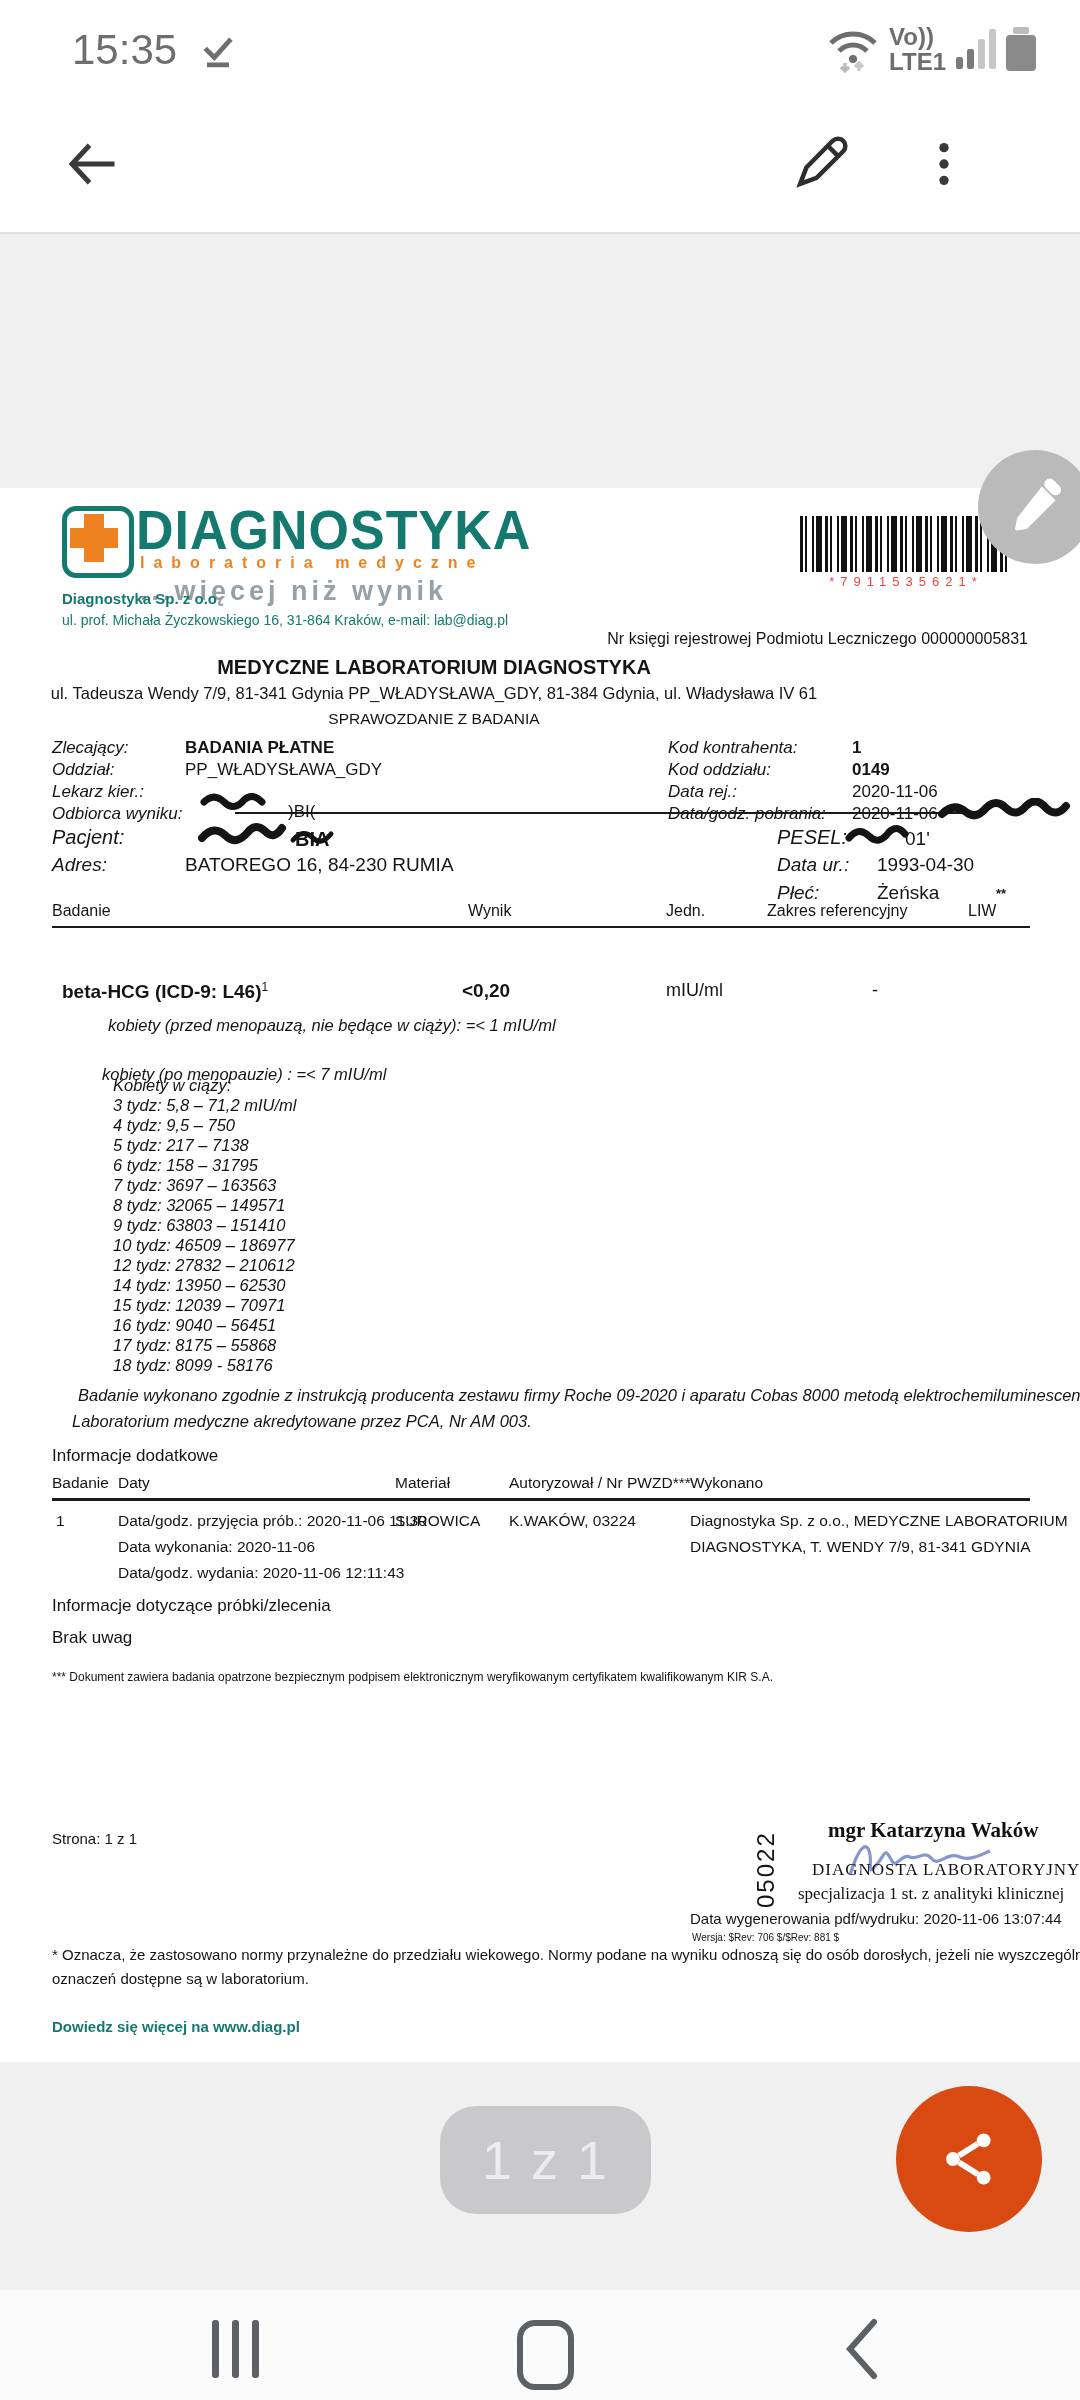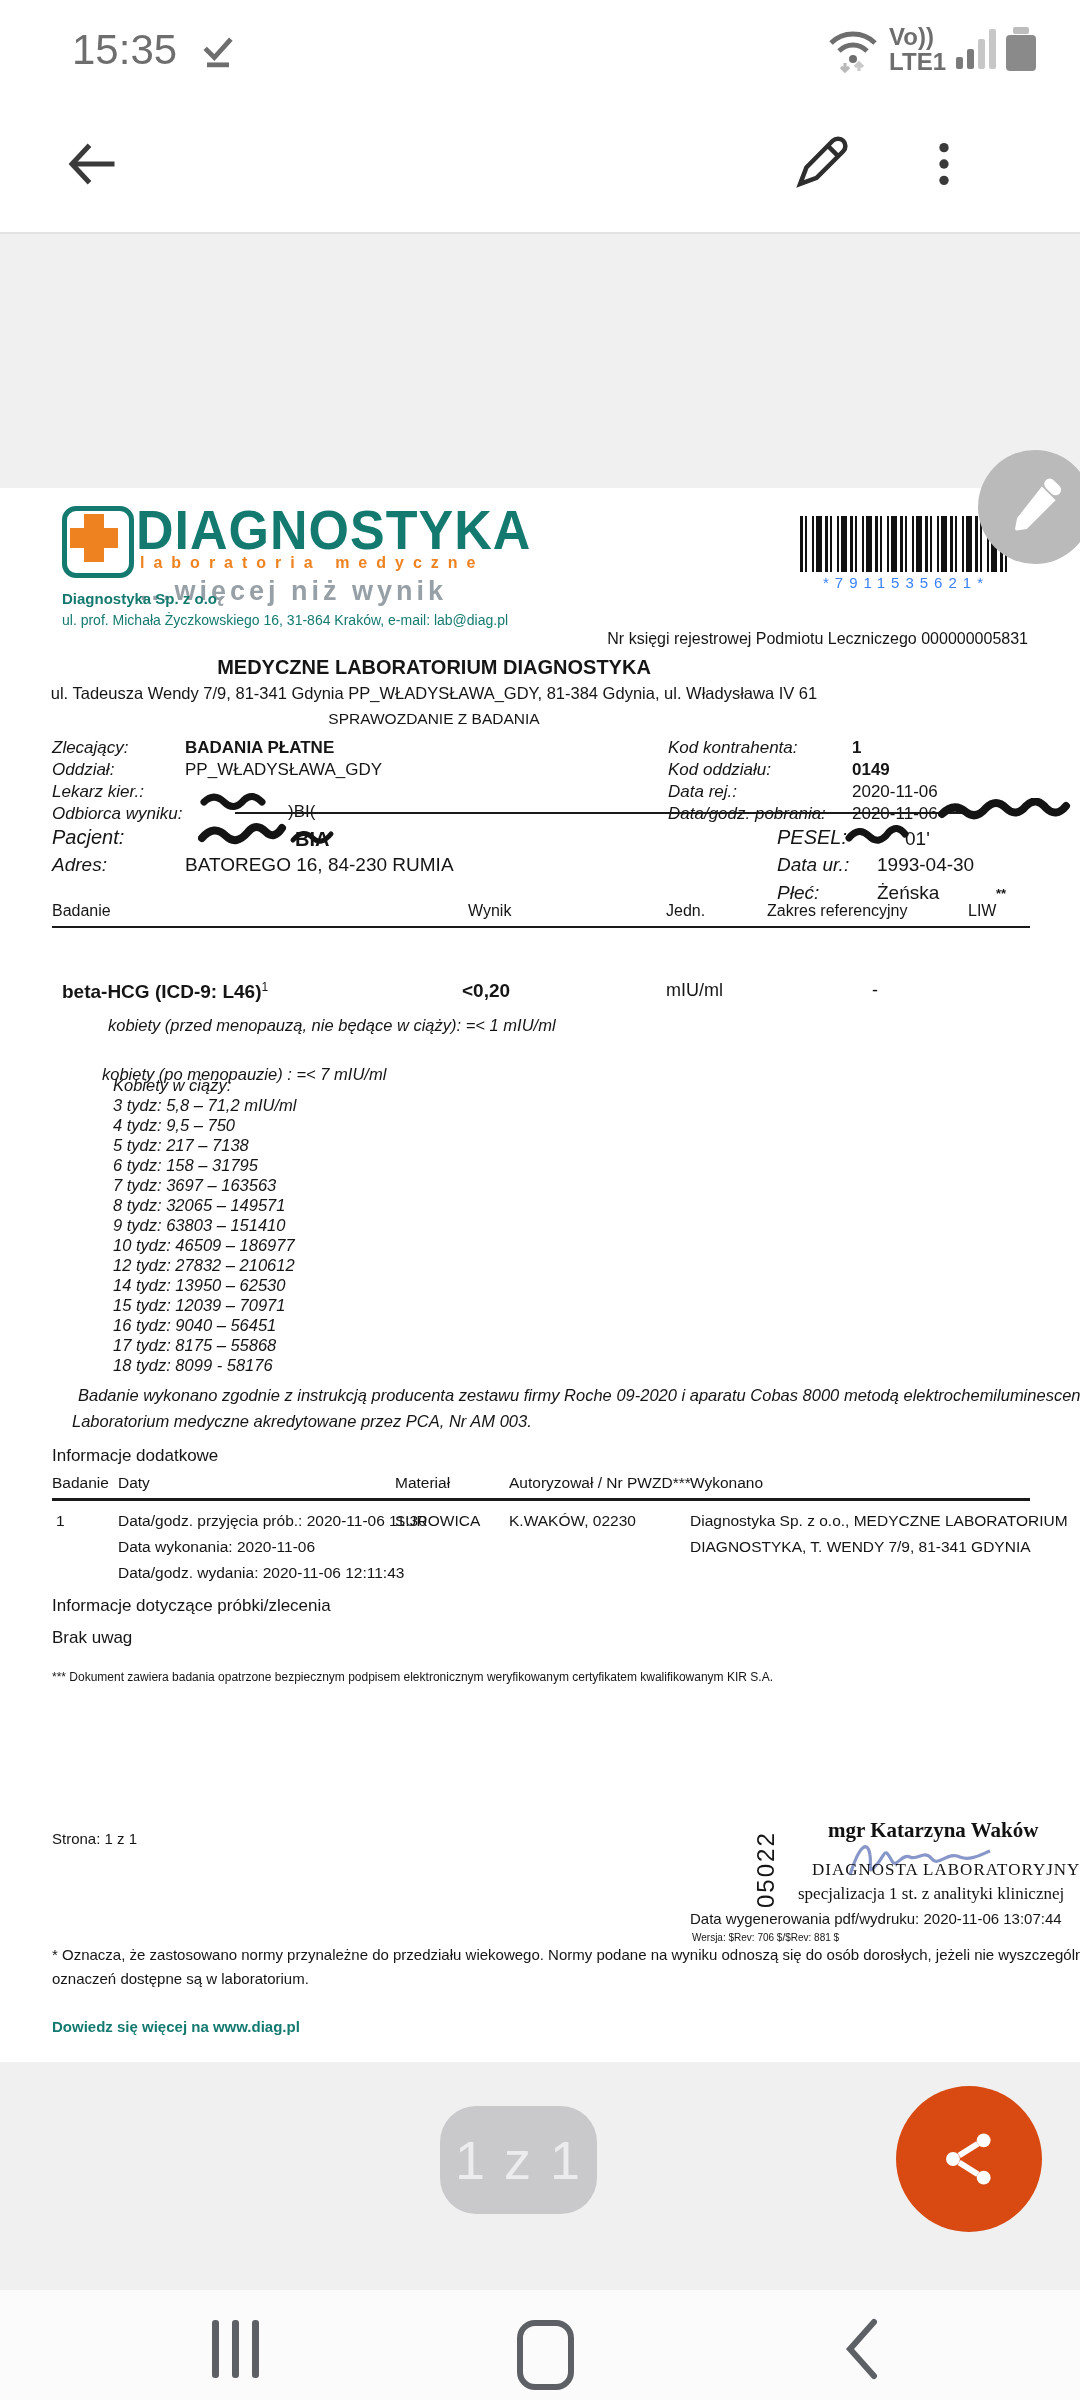--- a/index.html
+++ b/index.html
@@ -33,29 +33,29 @@
   .logo-box{left:62px;top:18px;width:62px;height:62px;border:5px solid #147a70;border-radius:14px;background:#fff;}
   .logo-cross-v{left:84px;top:26px;width:20px;height:48px;background:#ef8220;}
   .logo-cross-h{left:70px;top:40px;width:48px;height:20px;background:#ef8220;}
   .brand{left:136px;top:12px;font-size:52px;font-weight:bold;color:#147a70;letter-spacing:1px;transform:scaleY(1.05);}
   .brand-sub{left:140px;top:66px;font-size:16px;color:#ef8220;letter-spacing:9px;font-weight:bold;}
   .brand-tag{left:140px;top:88px;font-size:27px;color:#97a0a6;letter-spacing:4px;font-weight:bold;}
   .teal{color:#147a70;}
   
   .barcode{left:800px;top:28px;width:212px;height:56px;
     background:repeating-linear-gradient(90deg,#111 0 3px,#fff 3px 5px,#111 5px 7px,#fff 7px 12px,#111 12px 14px,#fff 14px 16px,#111 16px 22px,#fff 22px 25px);}
-  .barcode-digits{left:796px;top:86px;width:220px;text-align:center;font-size:15px;letter-spacing:6px;color:#3b82f6;}
+  .barcode-digits{left:796px;top:86px;width:220px;text-align:center;font-size:13px;letter-spacing:6px;color:#ef4444;}
   
   .annot-fab{left:978px;top:450px;width:114px;height:114px;border-radius:50%;background:#bababa;z-index:30;}
   
   .scr{stroke:#141414;fill:none;stroke-linecap:round;}
   
   .band-bottom{left:0;top:2062px;width:1080px;height:338px;background:#f0f0f1;}
   .navbar{left:0;top:2290px;width:1080px;height:110px;background:#fbfbfc;}
-  .pill{left:440px;top:2106px;width:157px;height:108px;border-radius:36px;background:#c9c9cb;
+  .pill{left:440px;top:2106px;width:211px;height:108px;border-radius:36px;background:#c9c9cb;
         display:flex;align-items:center;justify-content:center;font-size:54px;color:#ececee;letter-spacing:2px;}
   .share-fab{left:896px;top:2086px;width:146px;height:146px;border-radius:50%;background:#d84a12;
         display:flex;align-items:center;justify-content:center;cursor:pointer;z-index:20;}
   .nav-recents{left:212px;top:2320px;display:flex;gap:13px;}
   .nav-recents i{display:block;width:7px;height:58px;background:#5d6165;border-radius:3px;}
   .nav-home{left:517px;top:2320px;width:45px;height:58px;border:6px solid #5d6165;border-radius:18px;}
   .sig{stroke:#7b8cc4;fill:none;stroke-width:3.2;opacity:0.9;}
   .serif{font-family:"Liberation Serif", serif;}
 </style>
 </head>
@@ -204,21 +204,21 @@
     <div class="abs doc" style="left:395px;top:986px;font-size:15.5px;">Materiał</div>
     <div class="abs doc" style="left:509px;top:986px;font-size:15.5px;">Autoryzował / Nr PWZD***</div>
     <div class="abs doc" style="left:690px;top:986px;font-size:15.5px;">Wykonano</div>
     <div class="abs rule" style="left:52px;top:1010px;width:978px;height:3px;"></div>
 
     <div class="abs doc" style="left:56px;top:1024px;font-size:15.5px;">1</div>
     <div class="abs doc" style="left:118px;top:1024px;font-size:15.5px;">Data/godz. przyjęcia prób.: 2020-11-06 11:30</div>
     <div class="abs doc" style="left:118px;top:1050px;font-size:15.5px;">Data wykonania: 2020-11-06</div>
     <div class="abs doc" style="left:118px;top:1076px;font-size:15.5px;">Data/godz. wydania: 2020-11-06 12:11:43</div>
     <div class="abs doc" style="left:395px;top:1024px;font-size:15.5px;">SUROWICA</div>
-    <div class="abs doc" style="left:509px;top:1024px;font-size:15.5px;">K.WAKÓW, 02230</div>
+    <div class="abs doc" style="left:509px;top:1024px;font-size:15.5px;">K.WAKÓW, 03224</div>
     <div class="abs doc" style="left:690px;top:1024px;font-size:15.5px;">Diagnostyka Sp. z o.o., MEDYCZNE LABORATORIUM</div>
     <div class="abs doc" style="left:690px;top:1050px;font-size:15.5px;">DIAGNOSTYKA, T. WENDY 7/9, 81-341 GDYNIA</div>
 
     <div class="abs doc" style="left:52px;top:1108px;font-size:17px;">Informacje dotyczące próbki/zlecenia</div>
     <div class="abs doc" style="left:52px;top:1140px;font-size:17px;">Brak uwag</div>
 
     <div class="abs doc" style="left:52px;top:1182px;font-size:12px;">*** Dokument zawiera badania opatrzone bezpiecznym podpisem elektronicznym weryfikowanym certyfikatem kwalifikowanym KIR S.A.</div>
 
     <div class="abs doc" style="left:52px;top:1342px;font-size:15px;">Strona: 1 z 1</div>
     <div class="abs doc" style="left:752px;top:1330px;font-size:24px;transform:rotate(-90deg);transform-origin:left top;letter-spacing:2px;top:1420px;">05022</div>

